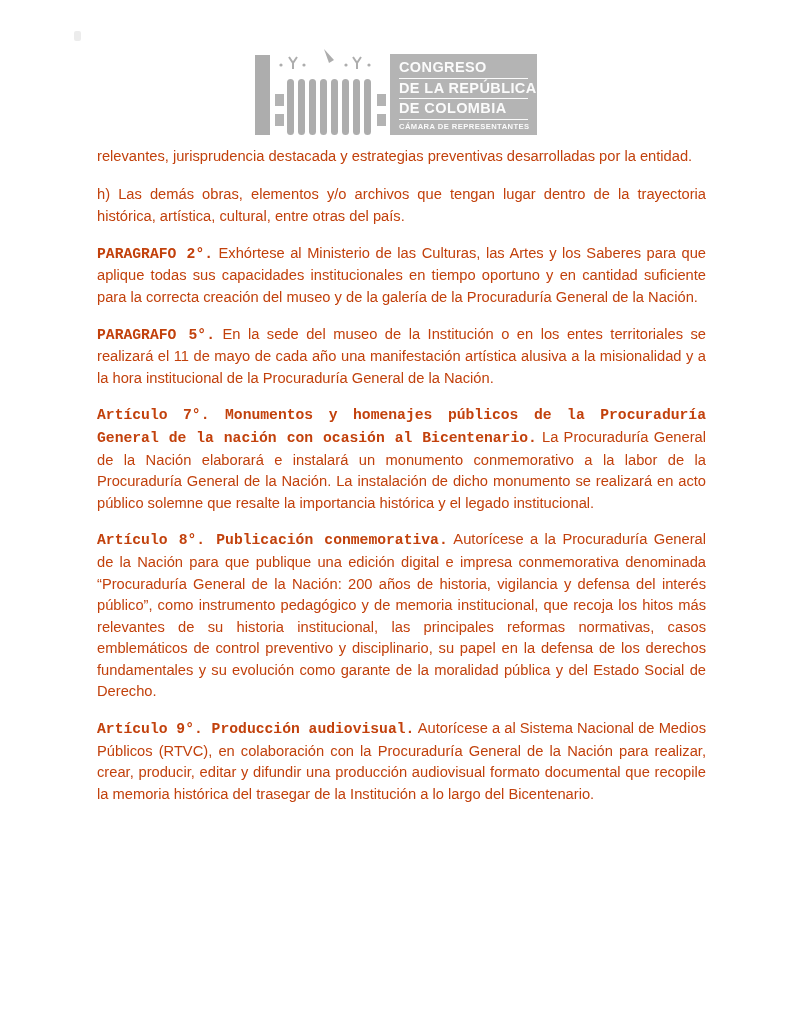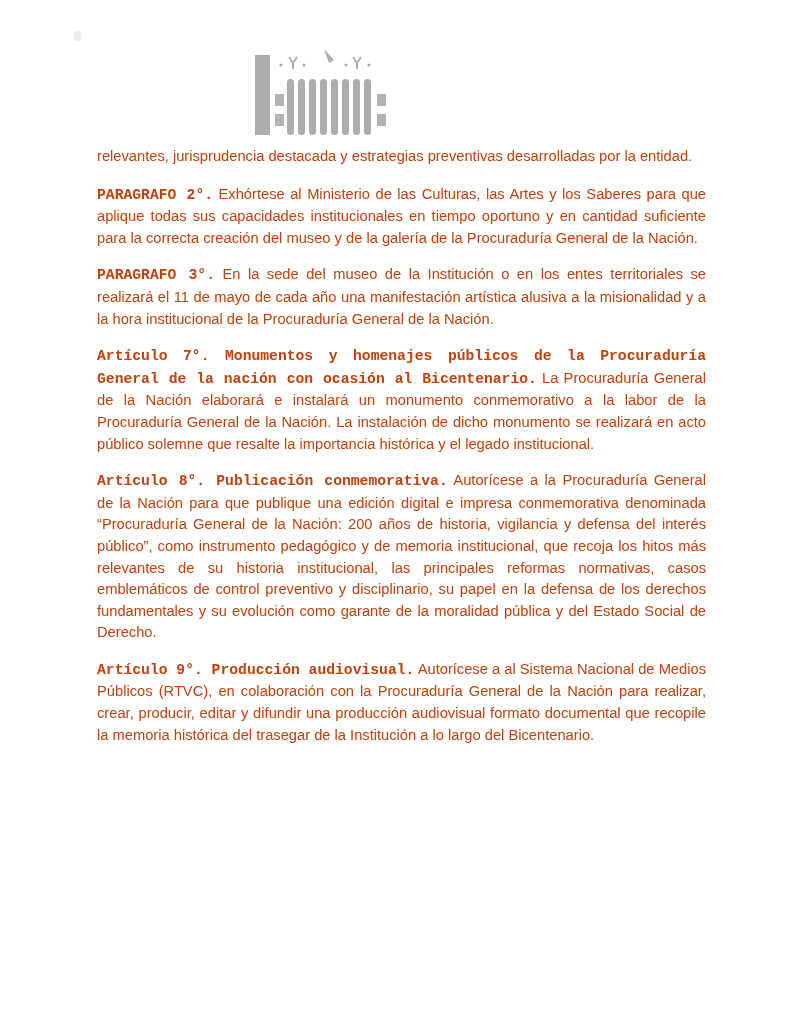--- a/index.html
+++ b/index.html
@@ -79,29 +79,36 @@
       <circle cx="27" cy="18" r="1.6"></circle>
       <circle cx="50" cy="18" r="1.6"></circle>
       <circle cx="92" cy="18" r="1.6"></circle>
       <circle cx="115" cy="18" r="1.6"></circle>
     </g>
     <g stroke="#adadad" stroke-width="2" fill="none">
       <path d="M35 10 l4 6 M43 10 l-4 6 M39 15 v7"></path>
       <path d="M99 10 l4 6 M107 10 l-4 6 M103 15 v7"></path>
     </g>
   </svg>
+  <div class="logo-box">
+    <div class="org-line">CONGRESO</div>
+    <div class="org-line">DE LA REPÚBLICA</div>
+    <div class="org-line">DE COLOMBIA</div>
+    <div class="chamber-line">CÁMARA DE REPRESENTANTES</div>
+  </div>
 </div>
 
 <div class="content">
   <p class="para"><strong class="lead"></strong><span>relevantes, jurisprudencia destacada y estrategias preventivas desarrolladas por la entidad.</span></p>
 
 
+  <p class="para"><strong class="lead"></strong><span>h) Las demás obras, elementos y/o archivos que tengan lugar dentro de la trayectoria histórica, artística, cultural, entre otras del país.</span></p>
 
   <p class="para"><strong class="lead">PARAGRAFO 2°.</strong><span> Exhórtese al Ministerio de las Culturas, las Artes y los Saberes para que aplique todas sus capacidades institucionales en tiempo oportuno y en cantidad suficiente para la correcta creación del museo y de la galería de la Procuraduría General de la Nación.</span></p>
 
-  <p class="para"><strong class="lead">PARAGRAFO 3°.</strong><span> En la sede del museo de la Institución o en los entes territoriales se realizará el 11 de mayo de cada año una manifestación artística alusiva a la misionalidad y a la hora institucional de la Procuraduría General de la Nación.</span></p>
+  <p class="para"><strong class="lead">PARAGRAFO 5°.</strong><span> En la sede del museo de la Institución o en los entes territoriales se realizará el 11 de mayo de cada año una manifestación artística alusiva a la misionalidad y a la hora institucional de la Procuraduría General de la Nación.</span></p>
 
   <p class="para"><strong class="lead">Artículo 7°. Monumentos y homenajes públicos de la Procuraduría General de la nación con ocasión al Bicentenario.</strong><span> La Procuraduría General de la Nación elaborará e instalará un monumento conmemorativo a la labor de la Procuraduría General de la Nación. La instalación de dicho monumento se realizará en acto público solemne que resalte la importancia histórica y el legado institucional.</span></p>
 
   <p class="para"><strong class="lead">Artículo 8°. Publicación conmemorativa.</strong><span> Autorícese a la Procuraduría General de la Nación para que publique una edición digital e impresa conmemorativa denominada “Procuraduría General de la Nación: 200 años de historia, vigilancia y defensa del interés público”, como instrumento pedagógico y de memoria institucional, que recoja los hitos más relevantes de su historia institucional, las principales reformas normativas, casos emblemáticos de control preventivo y disciplinario, su papel en la defensa de los derechos fundamentales y su evolución como garante de la moralidad pública y del Estado Social de Derecho.</span></p>
 
   <p class="para"><strong class="lead">Artículo 9°. Producción audiovisual.</strong><span> Autorícese a al Sistema Nacional de Medios Públicos (RTVC), en colaboración con la Procuraduría General de la Nación para realizar, crear, producir, editar y difundir una producción audiovisual formato documental que recopile la memoria histórica del trasegar de la Institución a lo largo del Bicentenario.</span></p>
 </div>
 
 </body></html>

